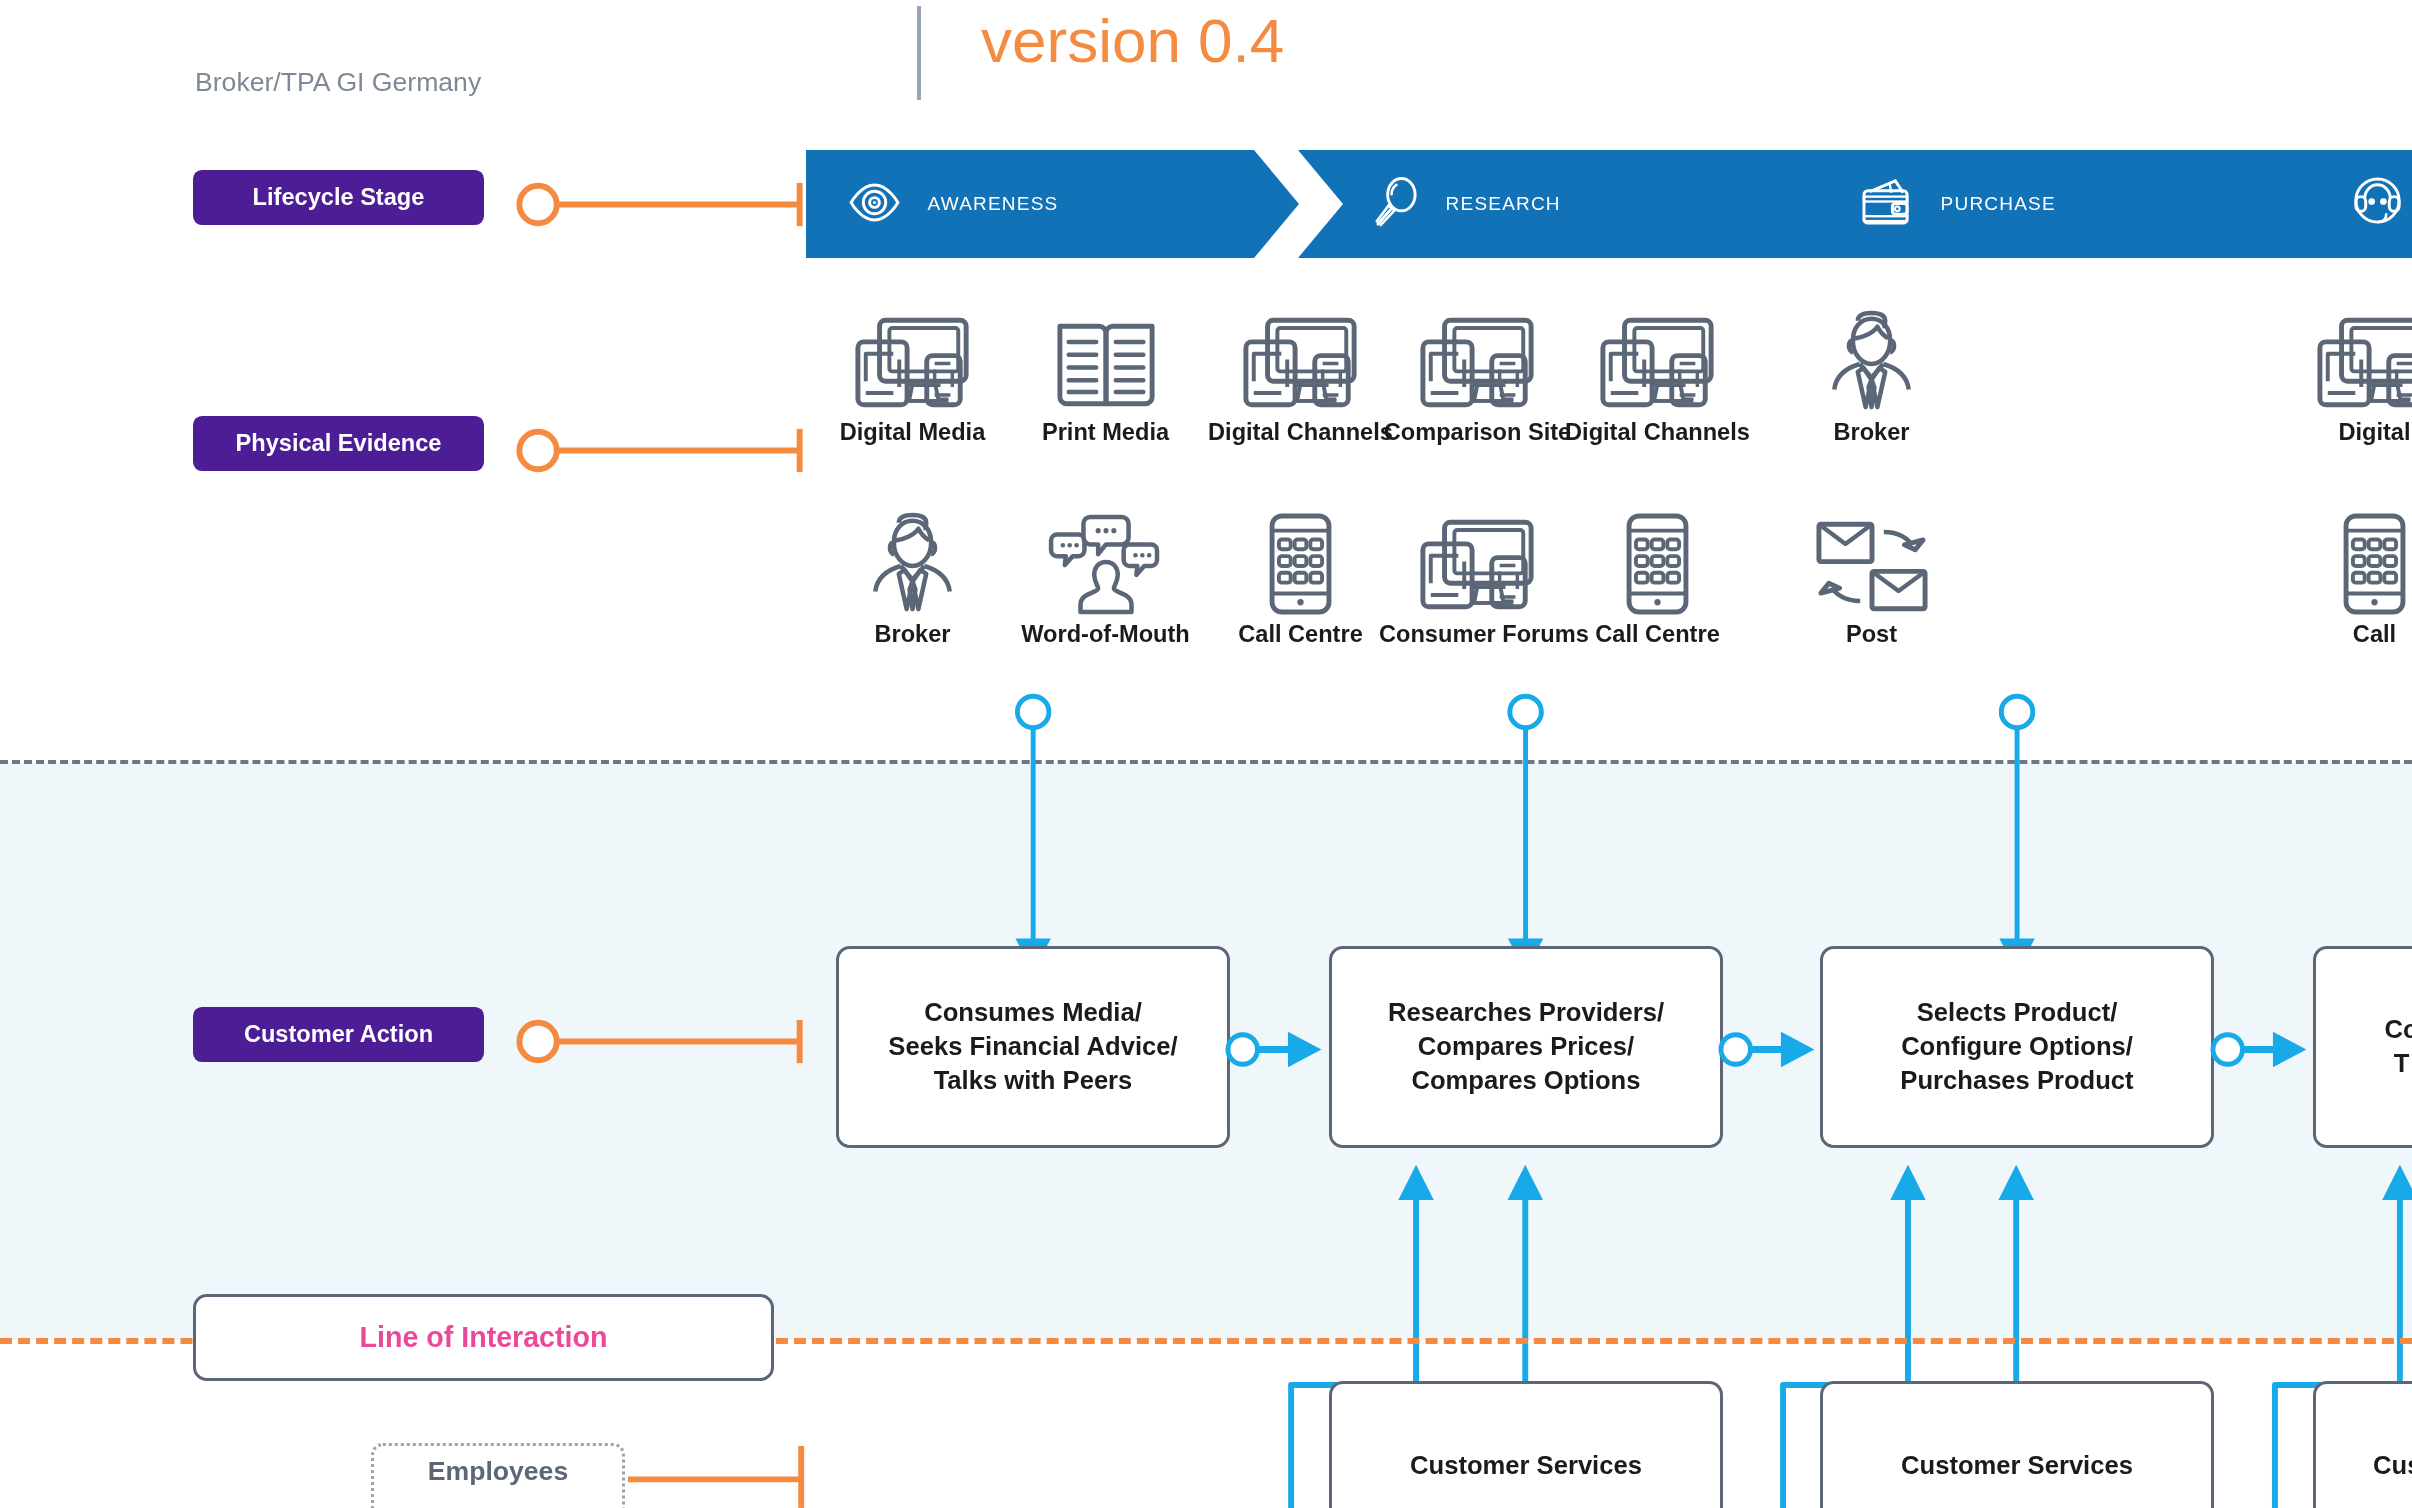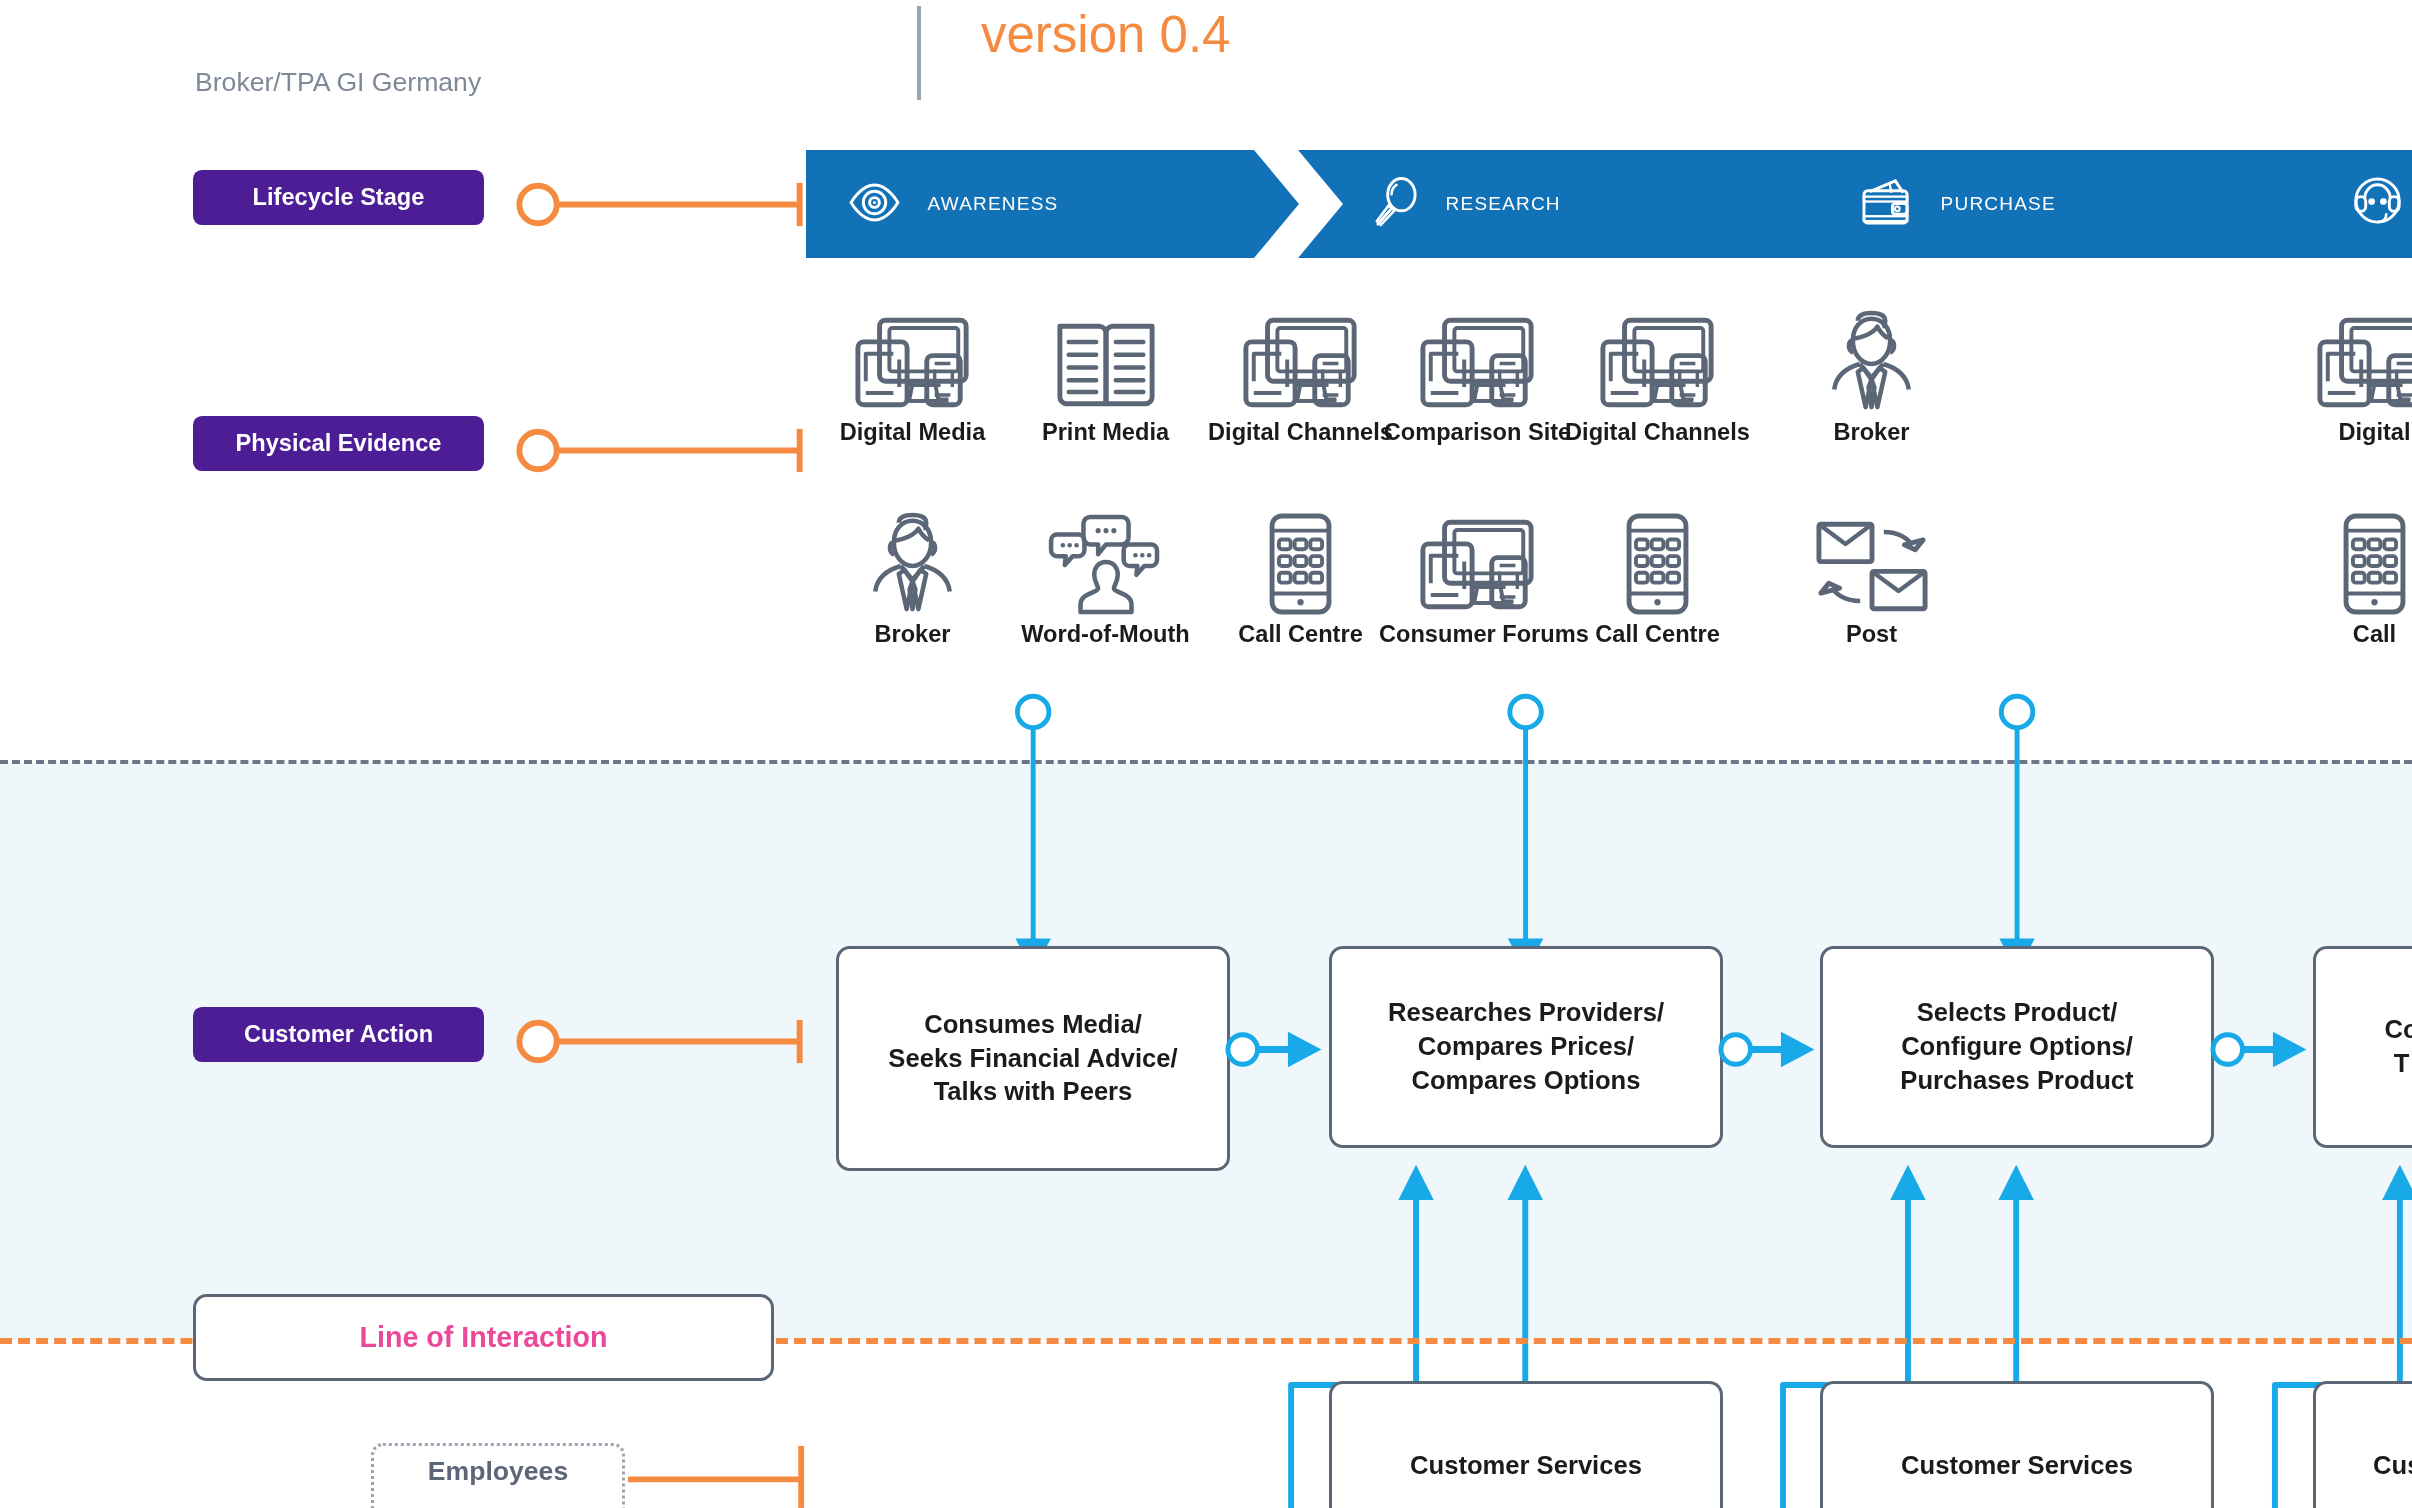--- a/index.html
+++ b/index.html
@@ -20,21 +20,21 @@
   }
   #title-sub{
     position:absolute;left:2px;top:67px;
     font-size:26.6px;color:#7e8896;white-space:nowrap;
   }
   #title-divider{
     position:absolute;left:724px;top:5.9px;width:3.9px;height:94px;background:#9aa4b2;
   }
   #title-version{
     position:absolute;left:788px;top:4.9px;
-    font-size:51px;color:#f58a41;white-space:nowrap;
+    font-size:62px;color:#f58a41;white-space:nowrap;
   }
 
   
   #band-interaction{
     left:0;top:763px;width:2412px;height:577px;background:#eff7fb;
   }
   #line-service-top{
     left:0;top:760px;width:2412px;height:0;
     border-top:4.9px dashed #6b7686;
   }
@@ -496,21 +496,21 @@
   <span>Customer Action</span>
 </div>
 <div class="abs connector" style="left:515px;top:1012px;width:291px;">
   <svg width="291" height="59" viewBox="0 0 295 60">
     <circle cx="23" cy="30" r="19" fill="#ffffff" stroke="#f58a41" stroke-width="6"></circle>
     <line x1="42" y1="30" x2="289" y2="30" stroke="#f58a41" stroke-width="6"></line>
     <line x1="289" y1="8" x2="289" y2="52" stroke="#f58a41" stroke-width="6"></line>
   </svg>
 </div>
 
-<div class="abs pbox" style="left:836px;top:946px;width:394px;height:225px;">
+<div class="abs pbox" style="left:836px;top:946px;width:394px;height:202px;">
   <span>Consumes Media/
 Seeks Financial Advice/
 Talks with Peers</span>
 </div>
 <div class="abs pbox" style="left:1329px;top:946px;width:394px;height:202px;">
   <span>Researches Providers/
 Compares Prices/
 Compares Options</span>
 </div>
 <div class="abs pbox" style="left:1820px;top:946px;width:394px;height:202px;">

